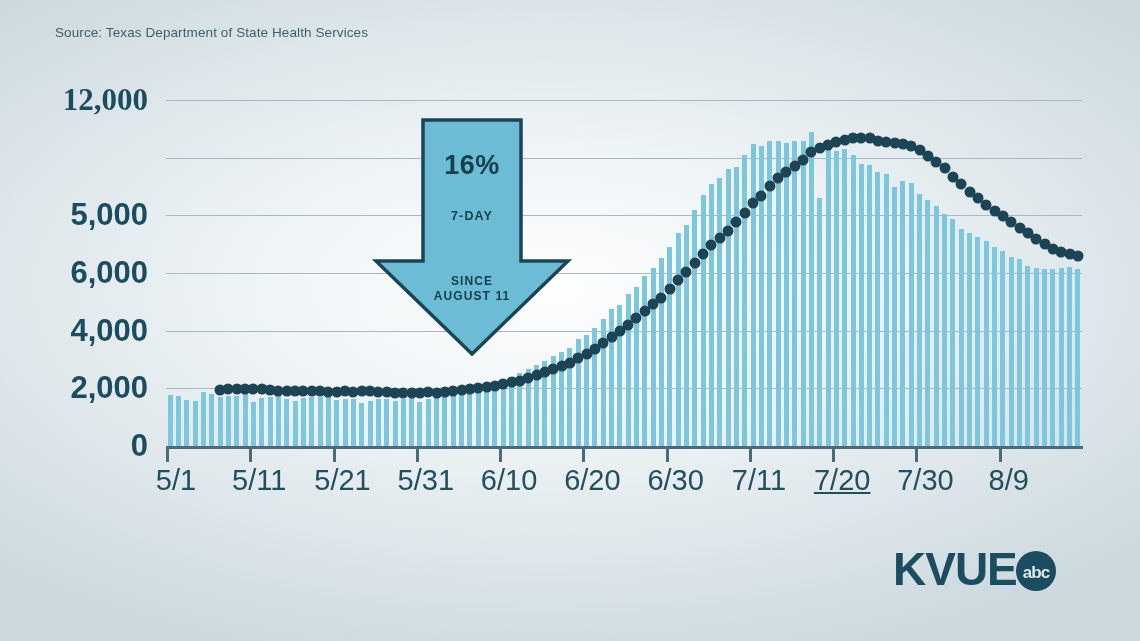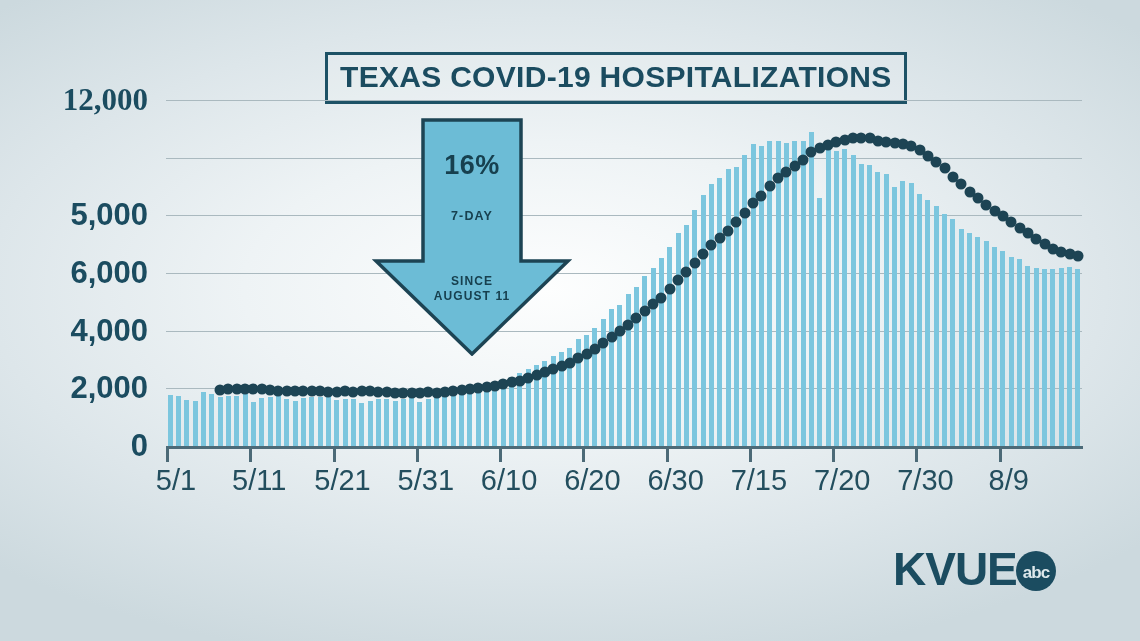--- a/index.html
+++ b/index.html
@@ -93,25 +93,23 @@
     font-size:46px; font-weight:bold; color:#1b4c60;
     letter-spacing:-1px; line-height:46px;
   }
 </style>
 </head>
 <body>
 
 <div id="stage">
 
   <div class="source">
+    <div>Source: Texas Department of State Health Services</div>
   </div>
 
-  <div class="title-box">
-    <div class="title">TEXAS COVID-19 HOSPITALIZATIONS</div>
-  </div>
 
   <div id="chart">
       <div class="gridline" style="top: 100px;"></div>
       <div class="ylabel" style="top: 100px; left: 0px; width: 148px; font-family: Liberation Serif, serif;">12,000</div>
       <div class="gridline" style="top: 158px;"></div>
       <div class="gridline" style="top: 215px;"></div>
       <div class="ylabel" style="top: 215.333px; left: 0px; width: 148px;">5,000</div>
       <div class="gridline" style="top: 273px;"></div>
       <div class="ylabel" style="top: 273px; left: 0px; width: 148px;">6,000</div>
       <div class="gridline" style="top: 331px;"></div>
@@ -342,23 +340,23 @@
       <div class="xlabel" style="left: 342.545px;">5/21</div>
       <div class="tick" style="left: 416.818px;"></div>
       <div class="xlabel" style="left: 425.818px;">5/31</div>
       <div class="tick" style="left: 500.091px;"></div>
       <div class="xlabel" style="left: 509.091px;">6/10</div>
       <div class="tick" style="left: 583.364px;"></div>
       <div class="xlabel" style="left: 592.364px;">6/20</div>
       <div class="tick" style="left: 666.636px;"></div>
       <div class="xlabel" style="left: 675.636px;">6/30</div>
       <div class="tick" style="left: 749.909px;"></div>
-      <div class="xlabel" style="left: 758.909px;">7/15</div>
+      <div class="xlabel" style="left: 758.909px;">7/11</div>
       <div class="tick" style="left: 833.182px;"></div>
-      <div class="xlabel" style="left: 842.182px;">7/20</div>
+      <div class="xlabel" style="left: 842.182px; text-decoration: underline;">7/20</div>
       <div class="tick" style="left: 916.455px;"></div>
       <div class="xlabel" style="left: 925.455px;">7/30</div>
       <div class="tick" style="left: 999.727px;"></div>
       <div class="xlabel" style="left: 1008.73px;">8/9</div>
     </div>
 
   <div class="arrow-wrap">
     <svg width="200" height="238" viewBox="0 0 200 238" style="position:absolute;left:0;top:0;">
       <polygon points="51,2 149,2 149,143 196,143 100,236 4,143 51,143" fill="#6cbcd6" stroke="#1d4454" stroke-width="3.5"></polygon>
     </svg>

